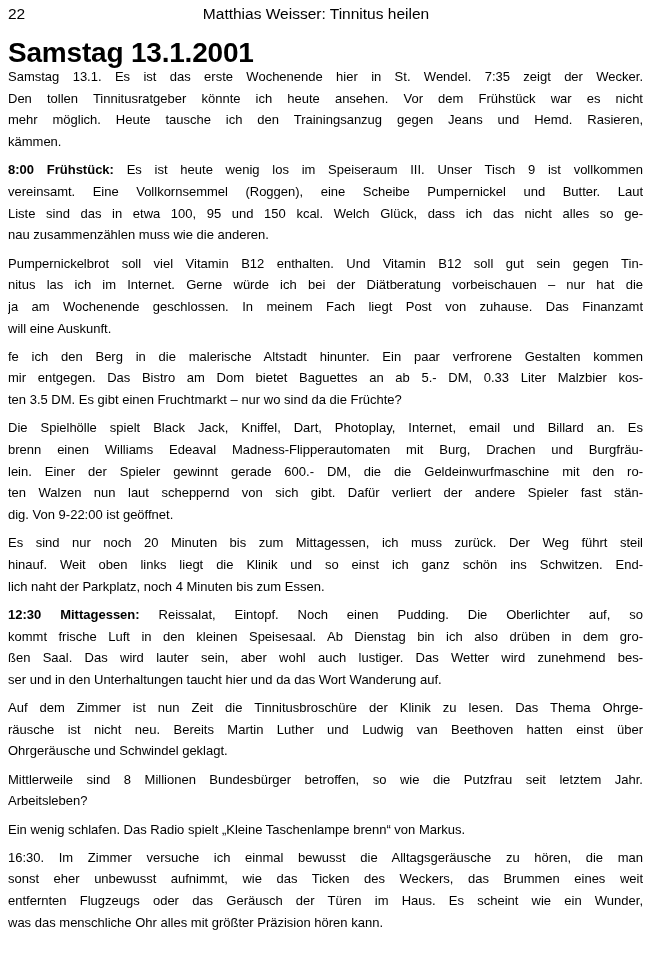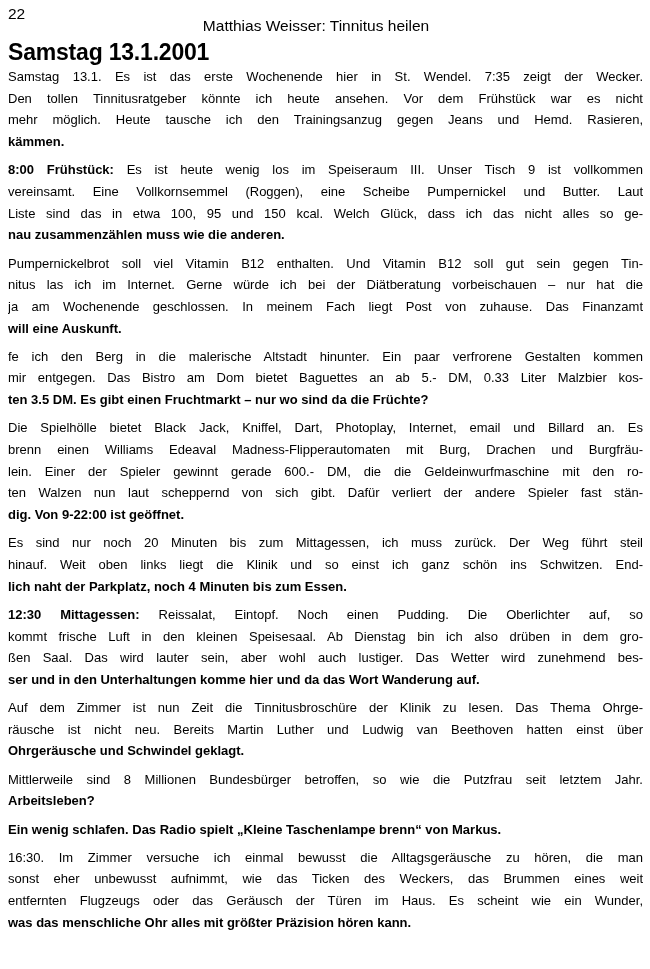--- a/index.html
+++ b/index.html
@@ -15,46 +15,46 @@
   .runhead {
     position: absolute;
     top: 5px;
     left: 8px;
     right: 8px;
     height: 18px;
     font-size: 15.5px;
     line-height: 18px;
   }
   .pageno { position: absolute; left: 0; top: 0; }
-  .runtitle { display: block; text-align: center; padding-right: 18px; margin-top: 12px; }
+  .runtitle { display: block; text-align: center; padding-right: 18px; }
   .content {
     position: absolute;
     left: 8px;
     top: 40px;
     width: 635px;
   }
   h1.heading {
     margin: 0 0 1px 0;
-    font-size: 23px;
+    font-size: 28px;
     line-height: 25px;
     font-weight: bold;
     letter-spacing: -0.2px;
   }
   .para { margin: 0 0 6.5px 0; }
   .ln {
     font-size: 13px;
     line-height: 21.7px;
     height: 21.7px;
     overflow: hidden;
     text-align: justify;
     text-align-last: justify;
     text-justify: inter-word;
     white-space: normal;
   }
-  .ln.last { text-align-last: left; font-weight: bold; }
+  .ln.last { text-align-last: left; }
   .ln b { font-weight: bold; margin-top: 36px; }
 </style>
 </head>
 <body>
 
 <div class="page">
   <div class="runhead">
     <span class="pageno">22</span>
     <span class="runtitle">Matthias Weisser: Tinnitus heilen</span>
   </div>
@@ -78,36 +78,36 @@
           <div class="ln">nitus las ich im Internet. Gerne würde ich bei der Diätberatung vorbeischauen – nur hat die</div>
           <div class="ln">ja am Wochenende geschlossen. In meinem Fach liegt Post von zuhause. Das Finanzamt</div>
           <div class="ln last">will eine Auskunft.</div>
         </div>
         <div class="para">
           <div class="ln">fe ich den Berg in die malerische Altstadt hinunter. Ein paar verfrorene Gestalten kommen</div>
           <div class="ln">mir entgegen. Das Bistro am Dom bietet Baguettes an ab 5.- DM, 0.33 Liter Malzbier kos-</div>
           <div class="ln last">ten 3.5 DM. Es gibt einen Fruchtmarkt – nur wo sind da die Früchte?</div>
         </div>
         <div class="para">
-          <div class="ln">Die Spielhölle bietet Black Jack, Kniffel, Dart, Photoplay, Internet, email und Billard an. Es</div>
+          <div class="ln">Die Spielhölle spielt Black Jack, Kniffel, Dart, Photoplay, Internet, email und Billard an. Es</div>
           <div class="ln">brenn einen Williams Edeaval Madness-Flipperautomaten mit Burg, Drachen und Burgfräu-</div>
           <div class="ln">lein. Einer der Spieler gewinnt gerade 600.- DM, die die Geldeinwurfmaschine mit den ro-</div>
           <div class="ln">ten Walzen nun laut scheppernd von sich gibt. Dafür verliert der andere Spieler fast stän-</div>
           <div class="ln last">dig. Von 9-22:00 ist geöffnet.</div>
         </div>
         <div class="para">
           <div class="ln">Es sind nur noch 20 Minuten bis zum Mittagessen, ich muss zurück. Der Weg führt steil</div>
           <div class="ln">hinauf. Weit oben links liegt die Klinik und so einst ich ganz schön ins Schwitzen. End-</div>
           <div class="ln last">lich naht der Parkplatz, noch 4 Minuten bis zum Essen.</div>
         </div>
         <div class="para">
           <div class="ln"><b>12:30 Mittagessen:</b> Reissalat, Eintopf. Noch einen Pudding. Die Oberlichter auf, so</div>
           <div class="ln">kommt frische Luft in den kleinen Speisesaal. Ab Dienstag bin ich also drüben in dem gro-</div>
           <div class="ln">ßen Saal. Das wird lauter sein, aber wohl auch lustiger. Das Wetter wird zunehmend bes-</div>
-          <div class="ln last">ser und in den Unterhaltungen komme hier und da das Wort Wanderung auf.</div>
+          <div class="ln last">ser und in den Unterhaltungen taucht hier und da das Wort Wanderung auf.</div>
         </div>
         <div class="para">
           <div class="ln">Auf dem Zimmer ist nun Zeit die Tinnitusbroschüre der Klinik zu lesen. Das Thema Ohrge-</div>
           <div class="ln">räusche ist nicht neu. Bereits Martin Luther und Ludwig van Beethoven hatten einst über</div>
           <div class="ln last">Ohrgeräusche und Schwindel geklagt.</div>
         </div>
         <div class="para">
           <div class="ln">Mittlerweile sind 8 Millionen Bundesbürger betroffen, so wie die Putzfrau seit letztem Jahr.</div>
           <div class="ln last">Arbeitsleben?</div>
         </div>

